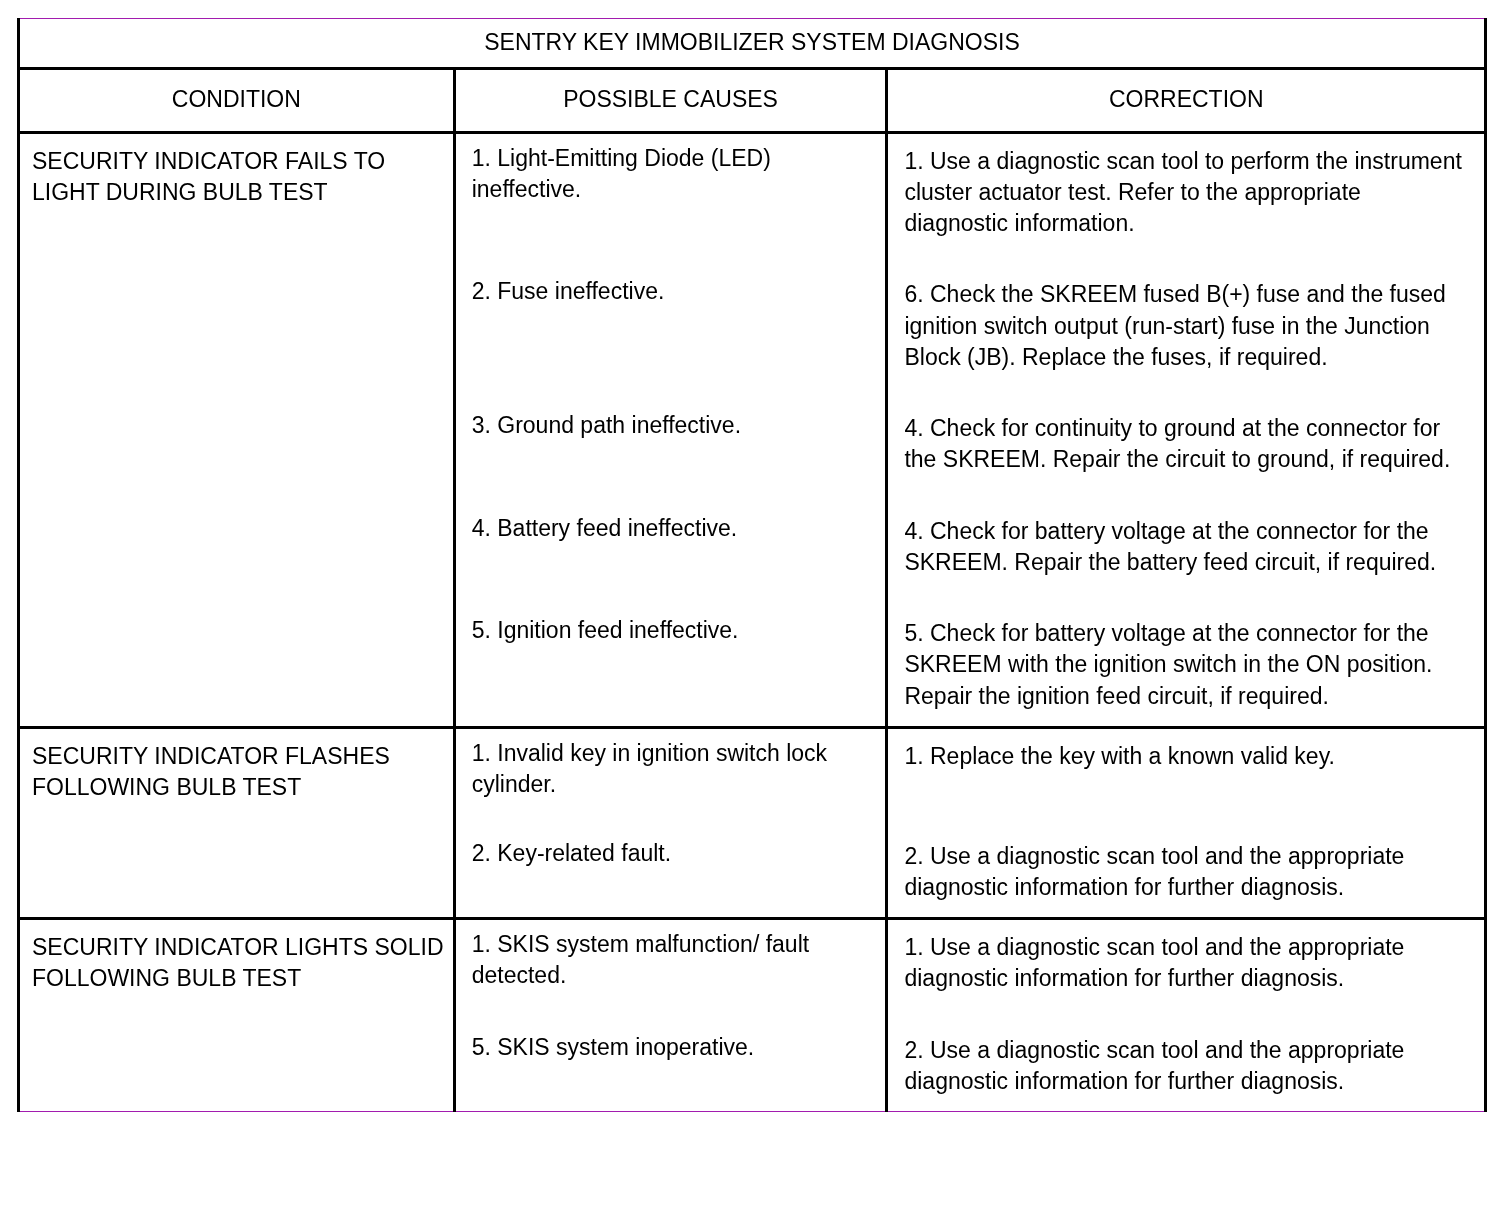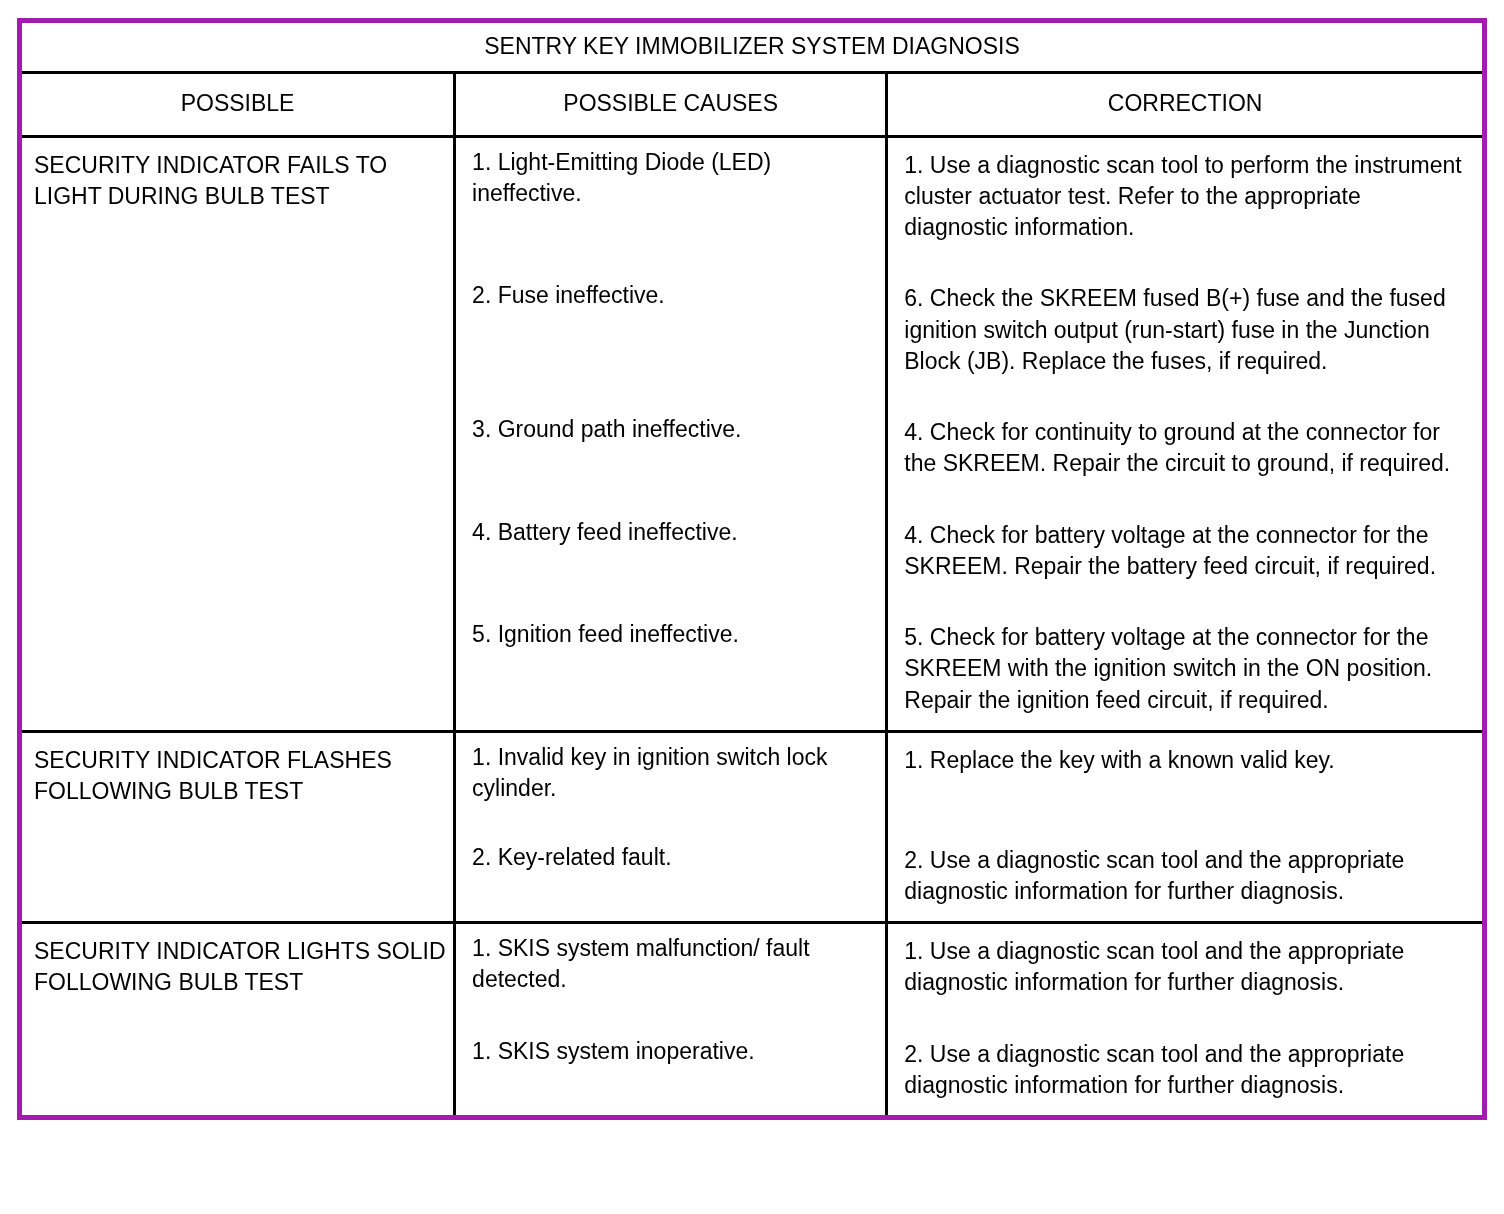--- a/index.html
+++ b/index.html
@@ -12,21 +12,21 @@
     min-height: 1214px;
     box-sizing: border-box;
     padding: 18px 17px;
     background: #ffffff;
     color: #000000;
     font-family: "Liberation Sans", sans-serif;
   }
   table.diagnosis {
     width: 100%;
     border-collapse: collapse;
-    border: 5px solid #a21caf;
+    border: 1px solid #a21caf;
     table-layout: fixed;
     font-size: 23px;
     line-height: 1.36;
   }
   table.diagnosis td,
   table.diagnosis th {
     vertical-align: top;
     font-weight: normal;
     border-left: 3px solid #000000;
     border-right: 3px solid #000000;
@@ -69,21 +69,21 @@
       <col style="width:29.5%">
       <col style="width:40.8%">
     </colgroup>
 
     <tbody>
         <tr>
       <td class="title-cell" colspan="3">SENTRY KEY IMMOBILIZER SYSTEM DIAGNOSIS</td>
     </tr>
 
     <tr>
-      <th class="header-cell">POSSIBLE</th>
+      <th class="header-cell">CONDITION</th>
       <th class="header-cell">POSSIBLE CAUSES</th>
       <th class="header-cell">CORRECTION</th>
     </tr>
 
     <tr class="group-start">
       <td class="condition-cell" rowspan="5">SECURITY INDICATOR FAILS TO LIGHT DURING BULB TEST</td>
       <td class="cause-cell">1. Light-Emitting Diode (LED) ineffective.</td>
       <td class="correction-cell">1. Use a diagnostic scan tool to perform the instrument cluster actuator test. Refer to the appropriate diagnostic information.</td>
     </tr>
     <tr>
@@ -112,18 +112,18 @@
       <td class="cause-cell">2. Key-related fault.</td>
       <td class="correction-cell">2. Use a diagnostic scan tool and the appropriate diagnostic information for further diagnosis.</td>
     </tr>
 
     <tr class="group-start">
       <td class="condition-cell" rowspan="2">SECURITY INDICATOR LIGHTS SOLID FOLLOWING BULB TEST</td>
       <td class="cause-cell">1. SKIS system malfunction/ fault detected.</td>
       <td class="correction-cell">1. Use a diagnostic scan tool and the appropriate diagnostic information for further diagnosis.</td>
     </tr>
     <tr class="group-last">
-      <td class="cause-cell">1. SKIS system inoperative.</td>
+      <td class="cause-cell">5. SKIS system inoperative.</td>
       <td class="correction-cell">2. Use a diagnostic scan tool and the appropriate diagnostic information for further diagnosis.</td>
     </tr>
   </tbody>
     </table>
 </div>
 
 </body></html>

